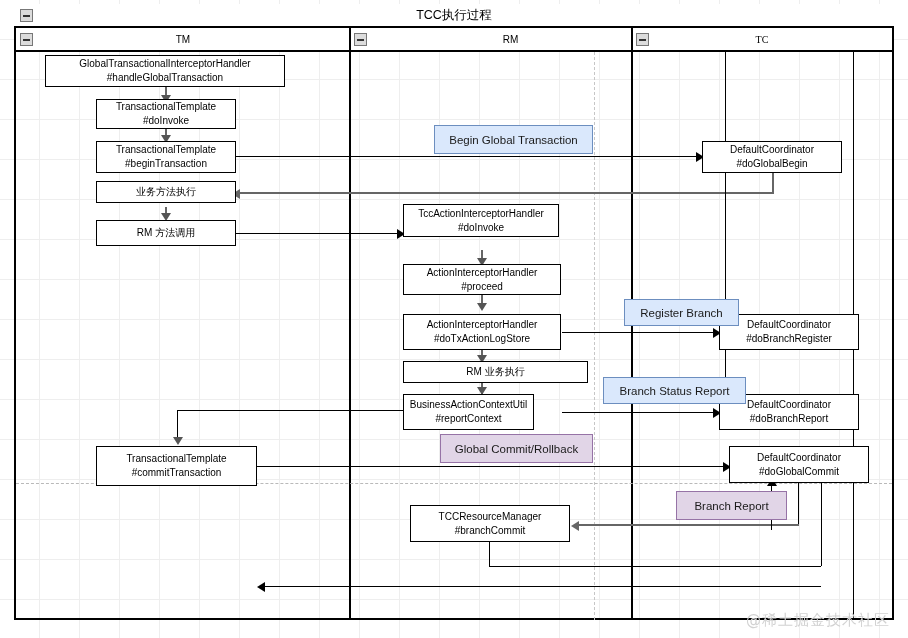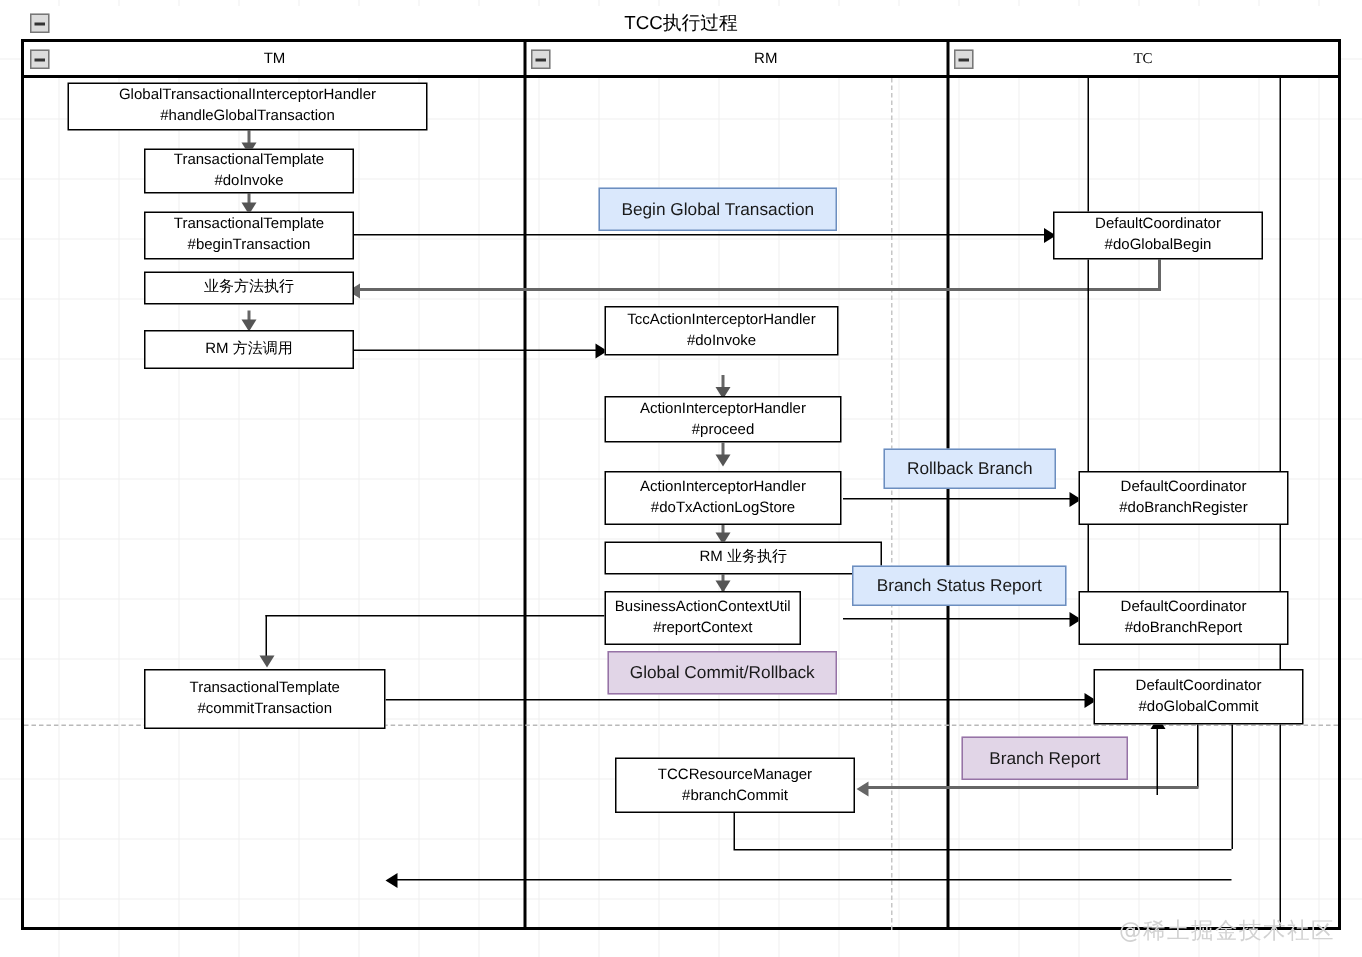--- a/index.html
+++ b/index.html
@@ -56,21 +56,21 @@
     position:absolute; background:#ffffff; border:1px solid #000;
     display:flex; flex-direction:column; align-items:center; justify-content:center;
     font-size:10px; line-height:14px; color:#000; text-align:center;
     white-space:nowrap;
   }
   .node .l2{ display:block; }
 
   
   .label{
     position:absolute; display:flex; align-items:center; justify-content:center;
-    font-size:11.5px; color:#1a1a1a; white-space:nowrap;
+    font-size:11.5px; color:#1a1a1a; white-space:nowrap;margin-left:35px;
   }
   .label.blue  { background:#dae8fc; border:1px solid #6c8ebf; }
   .label.purple{ background:#e1d5e7; border:1px solid #9673a6; }
 
   
   .ln{ position:absolute; background:#000; }
   .ln.h{ height:1px; }
   .ln.v{ width:1px; }
   .ln.gray{ background:#666; }
   .ln.gh{ height:2px; }
@@ -254,21 +254,21 @@
     <span class="l2">#doBranchReport</span>
   </div>
 
   <div class="node" style="left:729px; top:446px; width:140px; height:37px;">
     <span class="l1">DefaultCoordinator</span>
     <span class="l2">#doGlobalCommit</span>
   </div>
 
   <div class="label blue" style="left:399px; top:125px; width:159px; height:29px;">Begin Global Transaction</div>
 
-  <div class="label blue" style="left:589px; top:299px; width:115px; height:27px;">Rollback Branch</div>
+  <div class="label blue" style="left:589px; top:299px; width:115px; height:27px;">Register Branch</div>
 
   <div class="label blue" style="left:568px; top:377px; width:143px; height:27px;">Branch Status Report</div>
 
   <div class="label purple" style="left:405px; top:434px; width:153px; height:29px;">Global Commit/Rollback</div>
 
   <div class="label purple" style="left:641px; top:491px; width:111px; height:29px;">Branch Report</div>
 
   <div id="watermark">@稀土掘金技术社区</div>
 
 </div>

